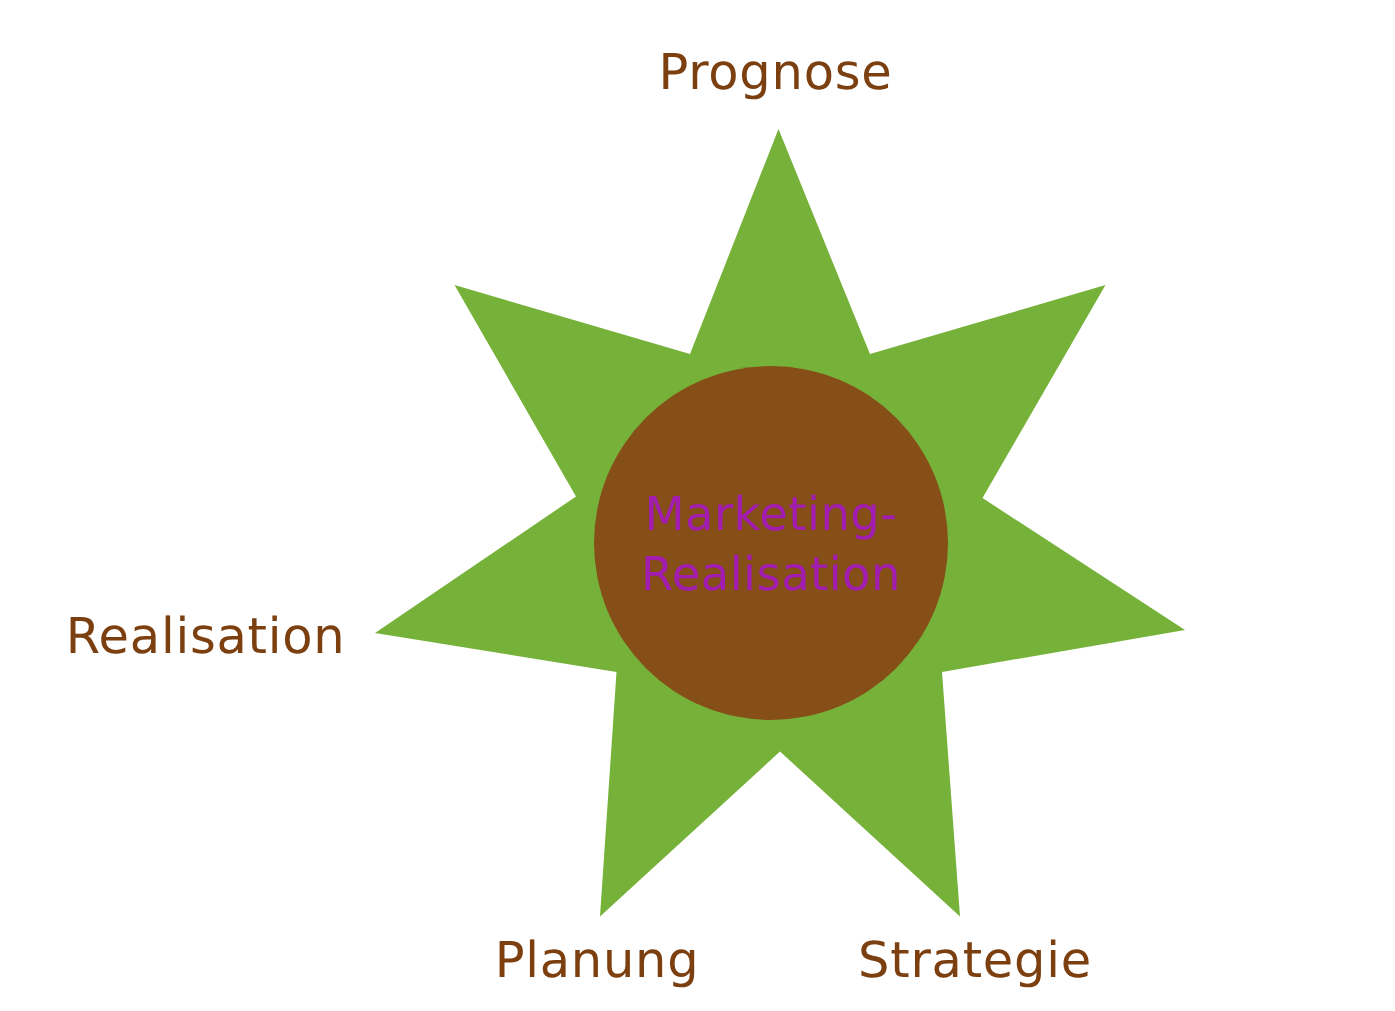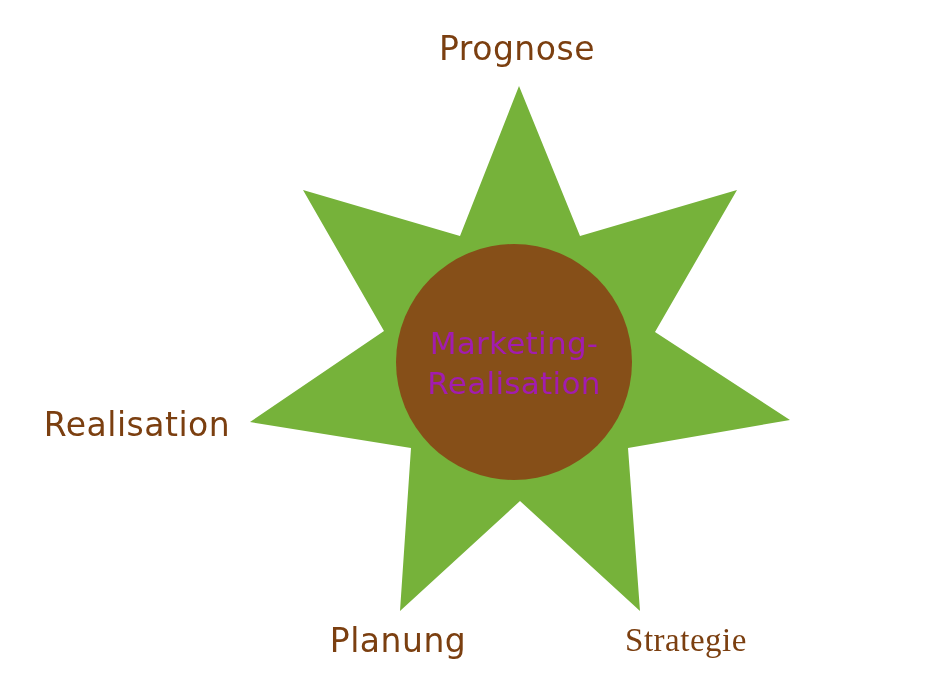--- a/index.html
+++ b/index.html
@@ -54,16 +54,16 @@
     <polygon fill="#76b23a" points="519,86 580,236 737,190 655,332 790,420 628,448 640,611 520,501 400,611 411,448 250,422 384,331 303,190 460,236"></polygon>
     <circle cx="514" cy="362" r="118" fill="#864f18"></circle>
   </svg>
 
   <div class="center-text">
     <span>Marketing-</span>
     <span>Realisation</span>
   </div>
 
   <div class="label" style="left:517px; top:48px;">Prognose</div>
-  <div class="label" style="left:686px; top:640px;font-family:Liberation Serif, serif;">Strategie</div>
+  <div class="label" style="left:650px; top:640px;">Strategie</div>
   <div class="label" style="left:354px; top:640px;margin-left:44px;">Planung</div>
   <div class="label" style="left:137px; top:424px;">Realisation</div>
 </div>
 
 </body></html>

